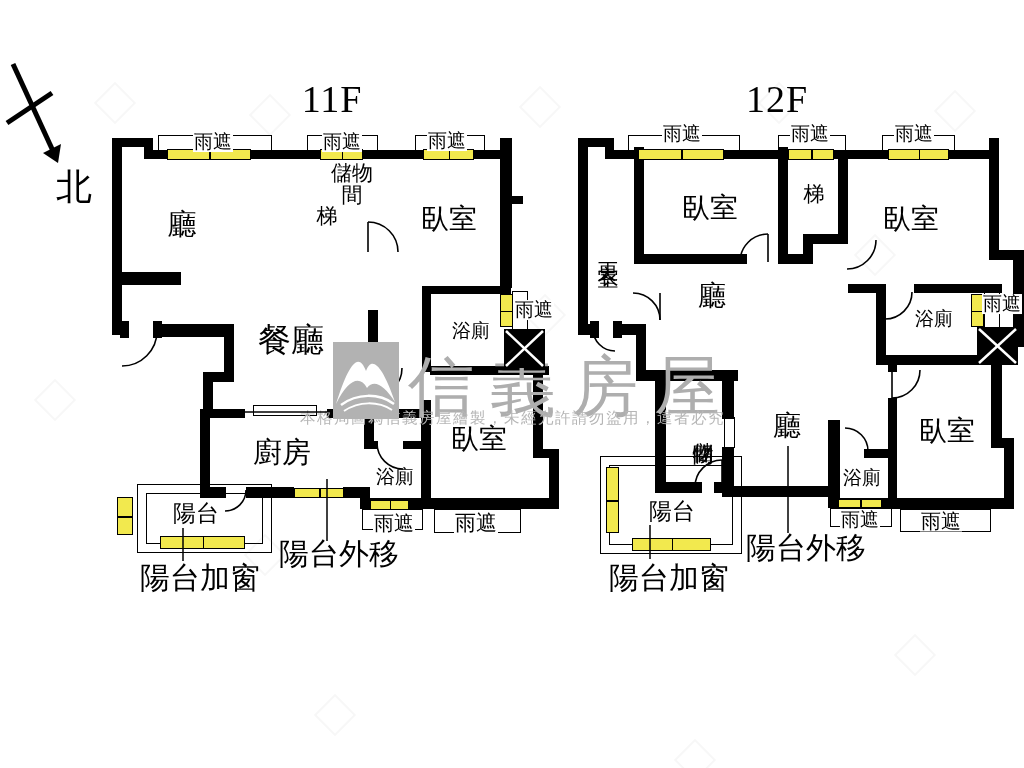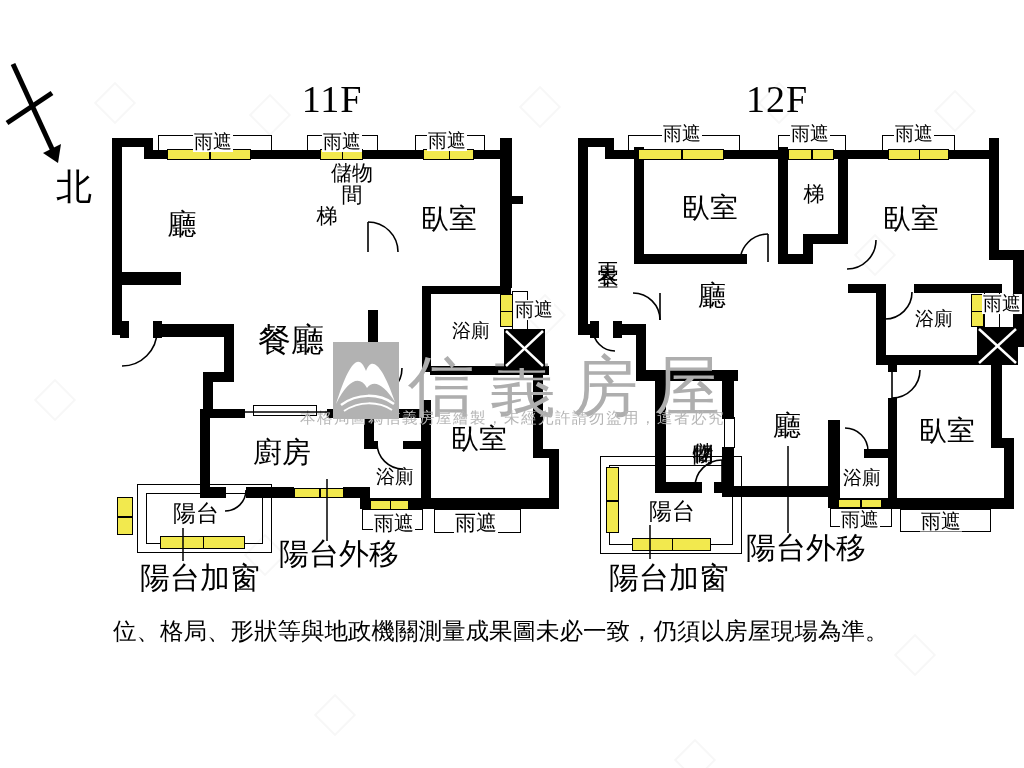--- a/index.html
+++ b/index.html
@@ -128,21 +128,20 @@
   <div class="lbl bgw" style="left:860px;top:520px;font-size:19px;">雨遮</div>
   <div class="lbl bgw" style="left:941px;top:521px;font-size:20px;">雨遮</div>
   <div class="lbl" style="left:672px;top:512px;font-size:23px;">陽台</div>
   <div class="lbl" style="left:669px;top:578px;font-size:30px;">陽台加窗</div>
   <div class="lbl" style="left:806px;top:548px;font-size:30px;">陽台外移</div>
 
   <div class="wm-brand">信義房屋</div>
   <div class="wm-notice">本格局圖為信義房屋繪製，未經允許請勿盜用，違者必究</div>
 
   <div class="disclaimer">
-    <div>位、格局、形狀等與地政機關測量成果圖未必一致，仍須以房屋現場為準。</div>
   </div>
 <div class="wall" style="left: 112px; top: 138px; width: 40px; height: 9px;"></div>
     <div class="wall" style="left: 144px; top: 138px; width: 9px; height: 19px;"></div>
     <div class="wall" style="left: 144px; top: 150px; width: 368px; height: 9px;"></div>
     <div class="wall" style="left: 112px; top: 138px; width: 10px; height: 197px;"></div>
     <div class="wall" style="left: 112px; top: 272px; width: 69px; height: 13px;"></div>
     <div class="wall" style="left: 120px; top: 321px; width: 9px; height: 17px;"></div>
     <div class="wall" style="left: 153px; top: 321px; width: 9px; height: 17px;"></div>
     <div class="wall" style="left: 156px; top: 324px; width: 78px; height: 13px;"></div>
     <div class="wall" style="left: 224px; top: 324px; width: 10px; height: 58px;"></div>

